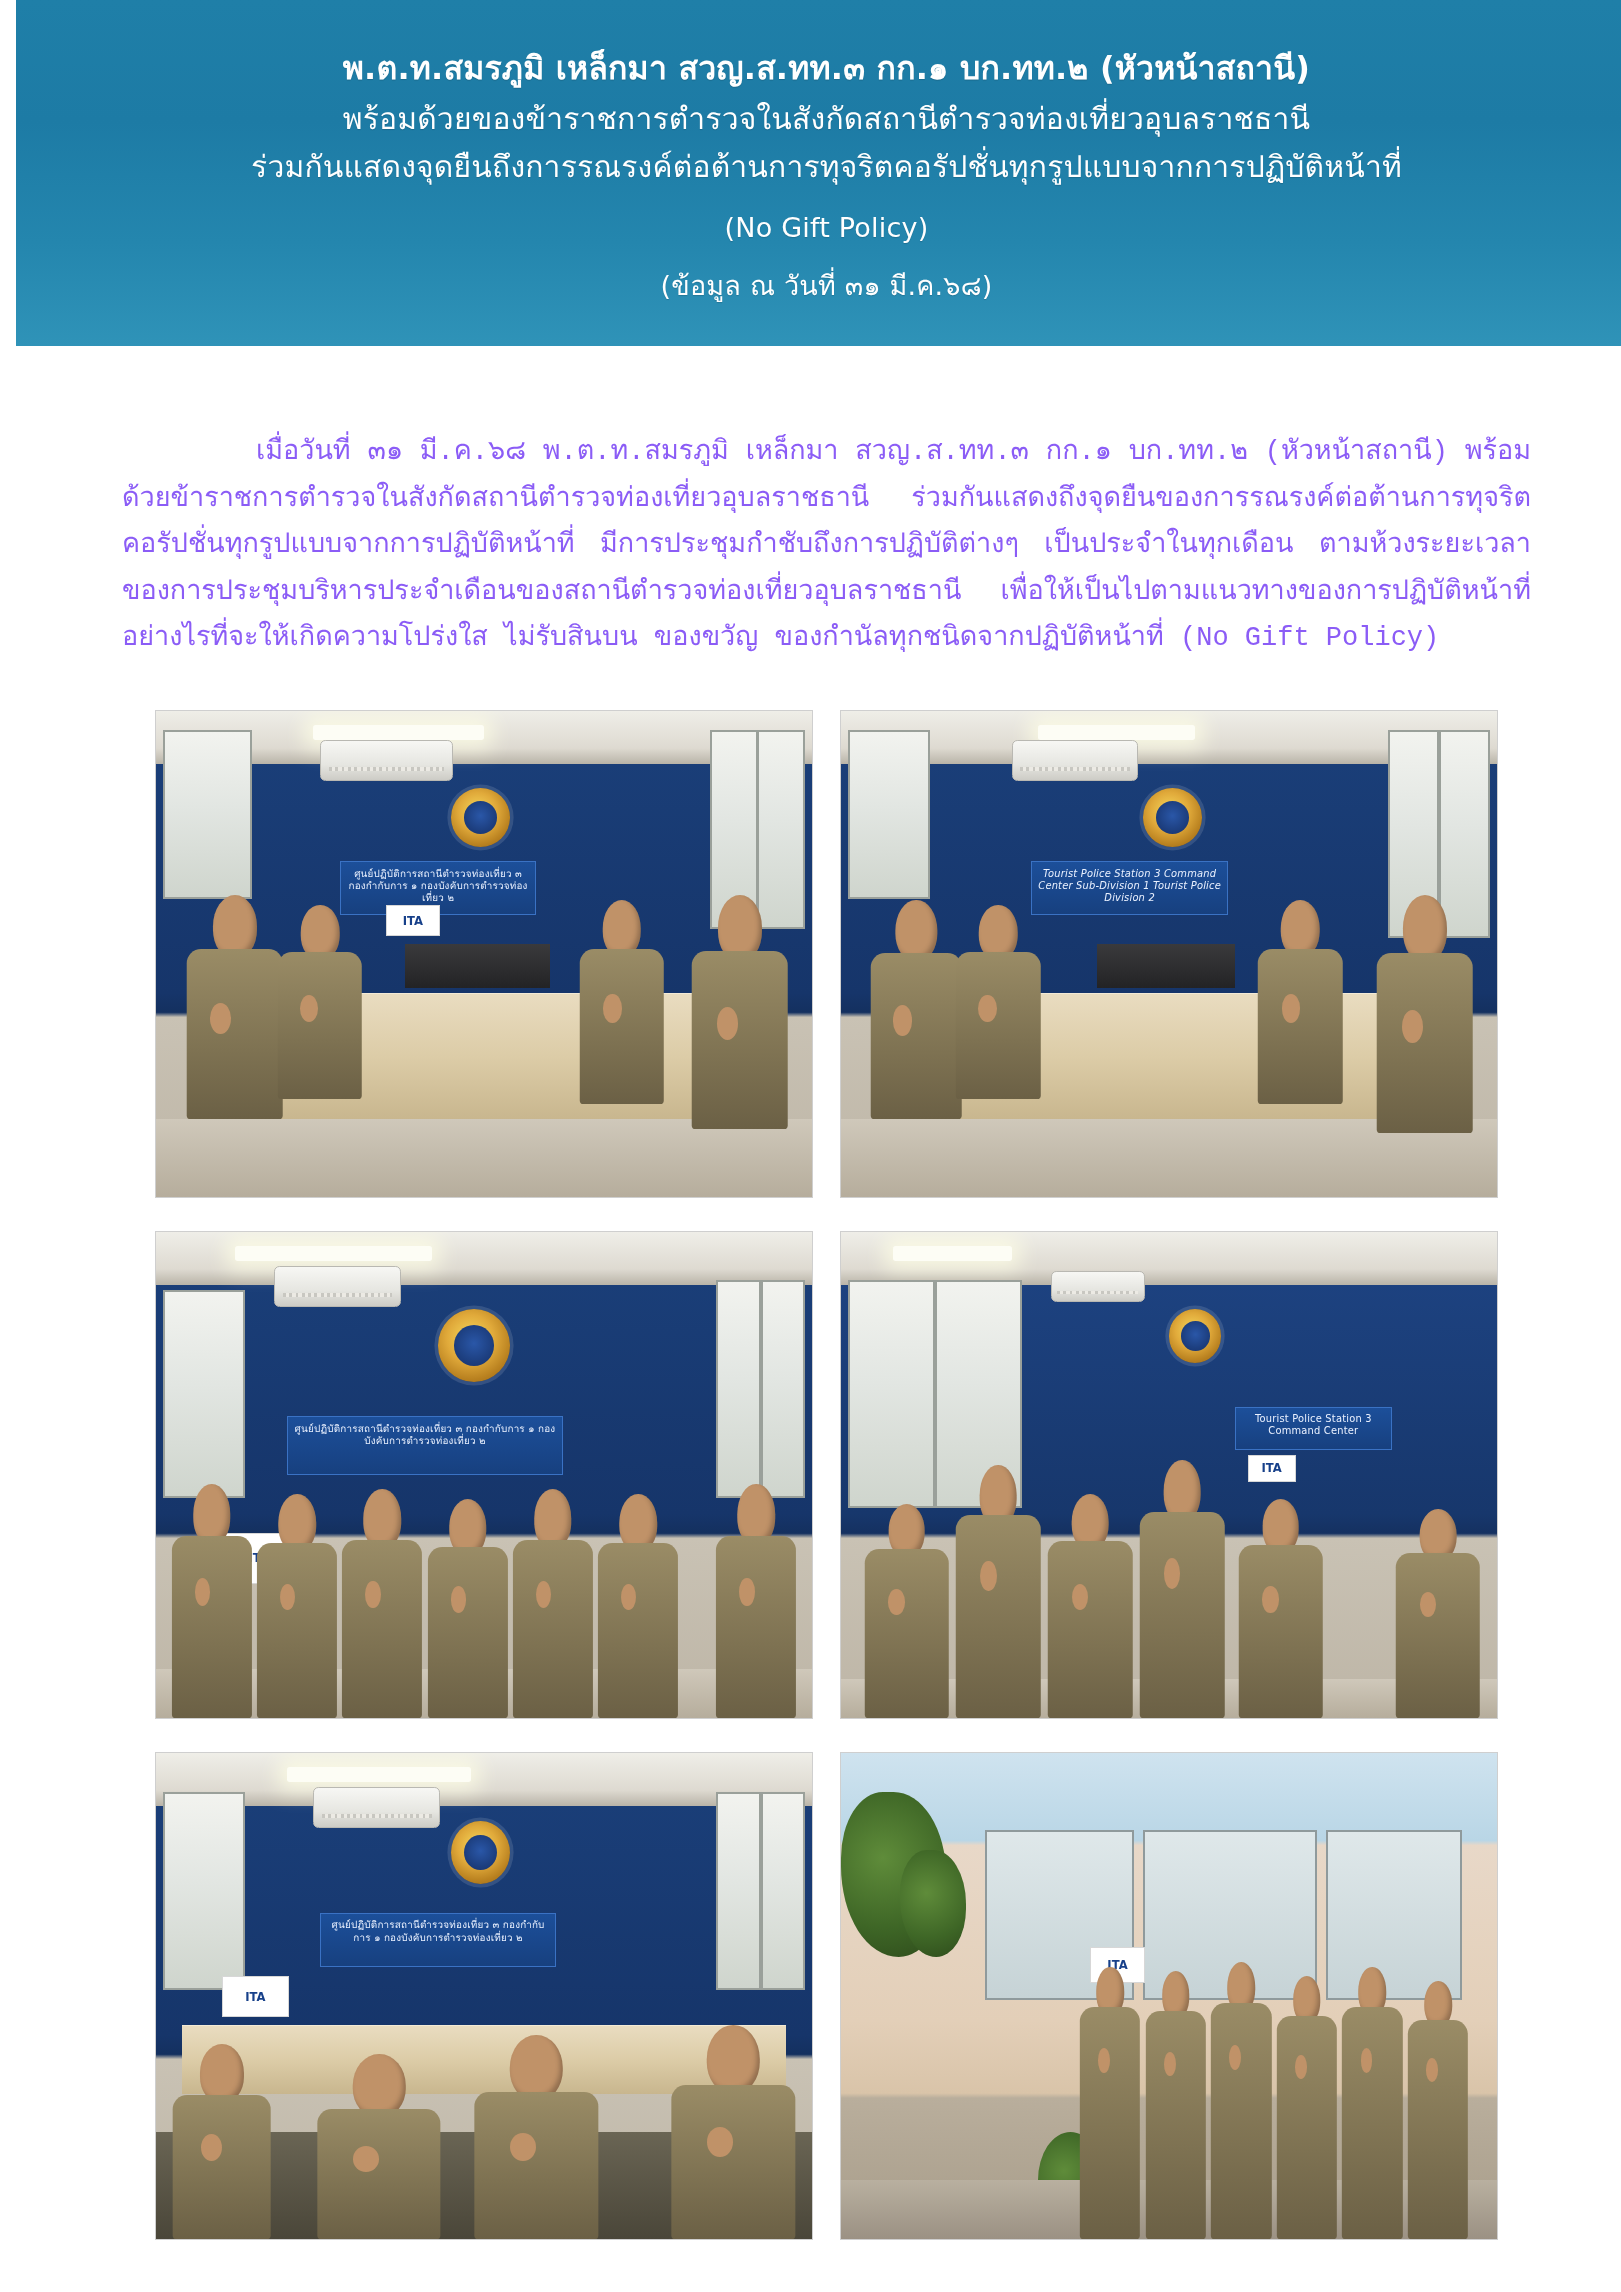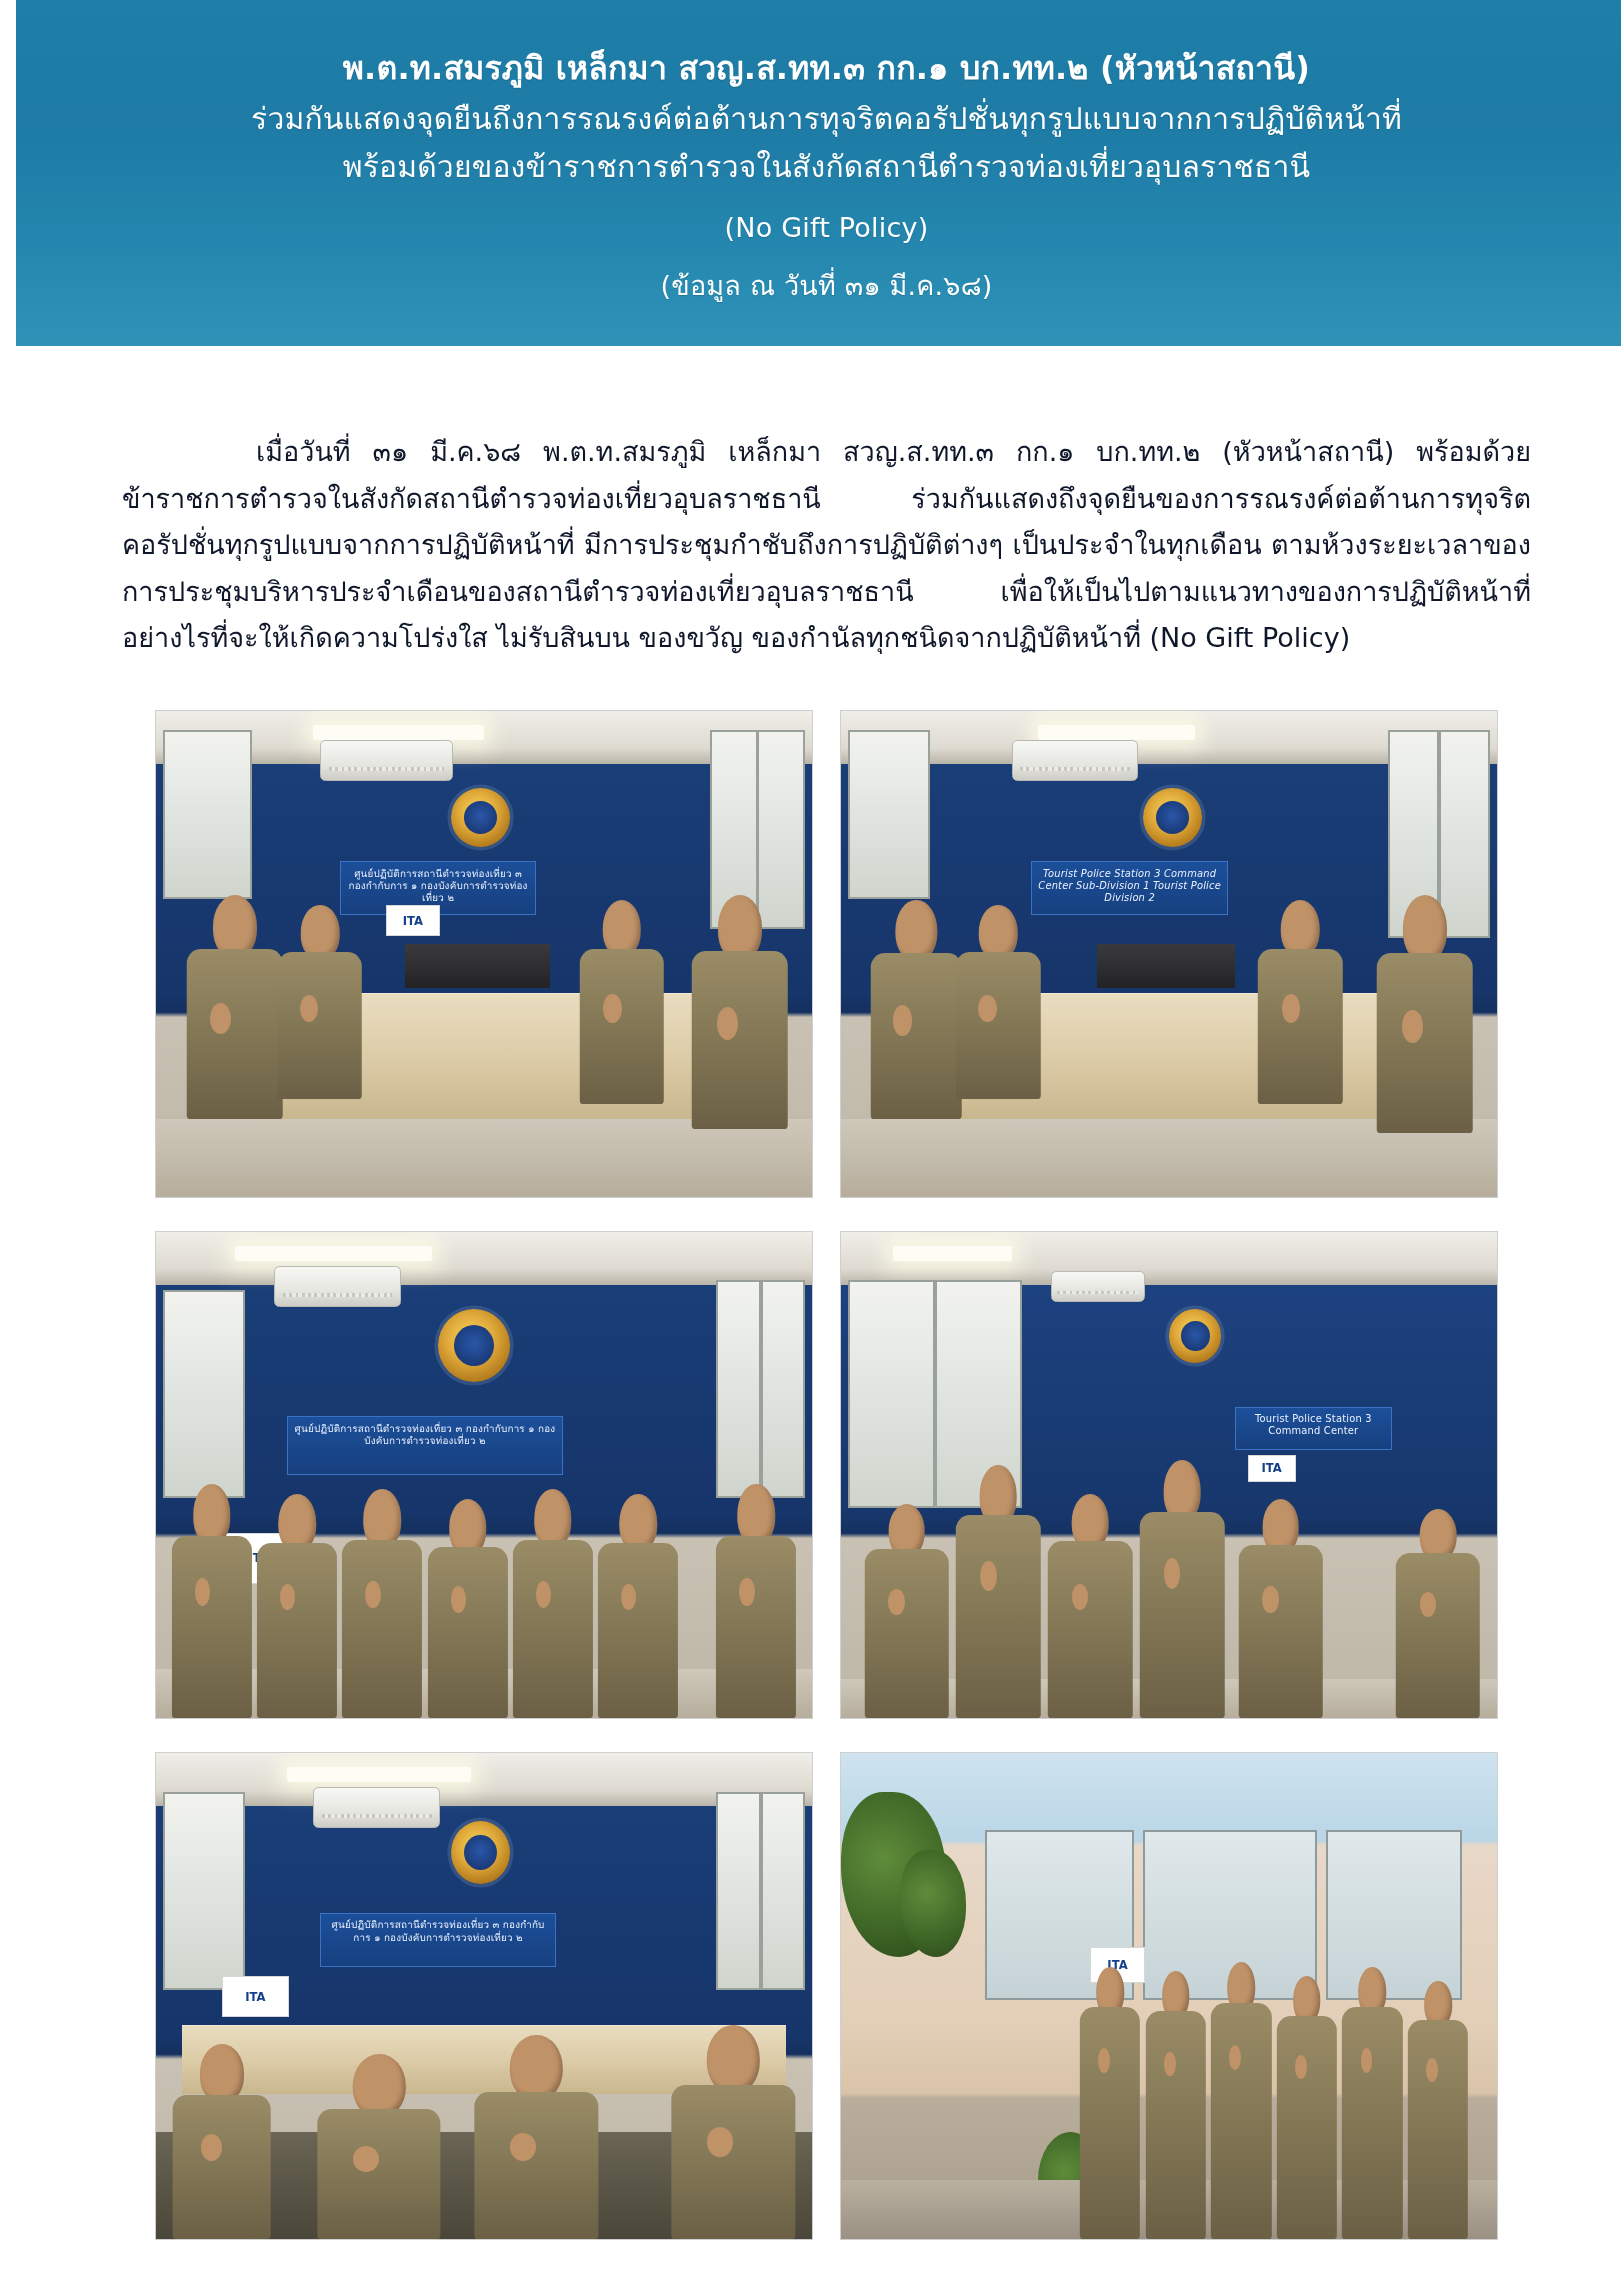--- a/index.html
+++ b/index.html
@@ -51,21 +51,22 @@
 
   
   .content {
     padding: 56px 106px 0 106px;
   }
   .para {
     font-size: 27px;
     line-height: 1.72;
     text-align: justify;
     text-indent: 134px;
-    color: #0f172a;
+    color: #8b5cf6;
+    font-family: Liberation Mono, monospace;
   }
 
   
   .photo-grid {
     margin: 48px auto 0 auto;
     width: 1374px;
     display: grid;
     grid-template-columns: repeat(2, 658px);
     grid-auto-rows: 488px;
     gap: 33px 27px;
@@ -219,22 +220,22 @@
     border: 2.7px solid #8f9a9c;
   }
 </style>
 </head>
 <body>
 
 <div class="page">
 
   <div class="banner">
     <div class="banner-line">พ.ต.ท.สมรภูมิ เหล็กมา สวญ.ส.ทท.๓ กก.๑ บก.ทท.๒ (หัวหน้าสถานี)</div>
+    <div class="banner-line sub">พร้อมด้วยของข้าราชการตำรวจในสังกัดสถานีตำรวจท่องเที่ยวอุบลราชธานี</div>
     <div class="banner-line sub">ร่วมกันแสดงจุดยืนถึงการรณรงค์ต่อต้านการทุจริตคอรัปชั่นทุกรูปแบบจากการปฏิบัติหน้าที่</div>
-    <div class="banner-line sub">พร้อมด้วยของข้าราชการตำรวจในสังกัดสถานีตำรวจท่องเที่ยวอุบลราชธานี</div>
     <div class="banner-line small">(No Gift Policy)</div>
     <div class="banner-line small">(ข้อมูล ณ วันที่ ๓๑ มี.ค.๖๘)</div>
   </div>
 
   <div class="content">
     <p class="para">เมื่อวันที่ ๓๑ มี.ค.๖๘ พ.ต.ท.สมรภูมิ เหล็กมา สวญ.ส.ทท.๓ กก.๑ บก.ทท.๒ (หัวหน้าสถานี) พร้อมด้วยข้าราชการตำรวจในสังกัดสถานีตำรวจท่องเที่ยวอุบลราชธานี ร่วมกันแสดงถึงจุดยืนของการรณรงค์ต่อต้านการทุจริตคอรัปชั่นทุกรูปแบบจากการปฏิบัติหน้าที่ มีการประชุมกำชับถึงการปฏิบัติต่างๆ เป็นประจำในทุกเดือน ตามห้วงระยะเวลาของการประชุมบริหารประจำเดือนของสถานีตำรวจท่องเที่ยวอุบลราชธานี เพื่อให้เป็นไปตามแนวทางของการปฏิบัติหน้าที่อย่างไรที่จะให้เกิดความโปร่งใส ไม่รับสินบน ของขวัญ ของกำนัลทุกชนิดจากปฏิบัติหน้าที่ (No Gift Policy)</p>
   </div>
 
   <div class="photo-grid">
 

